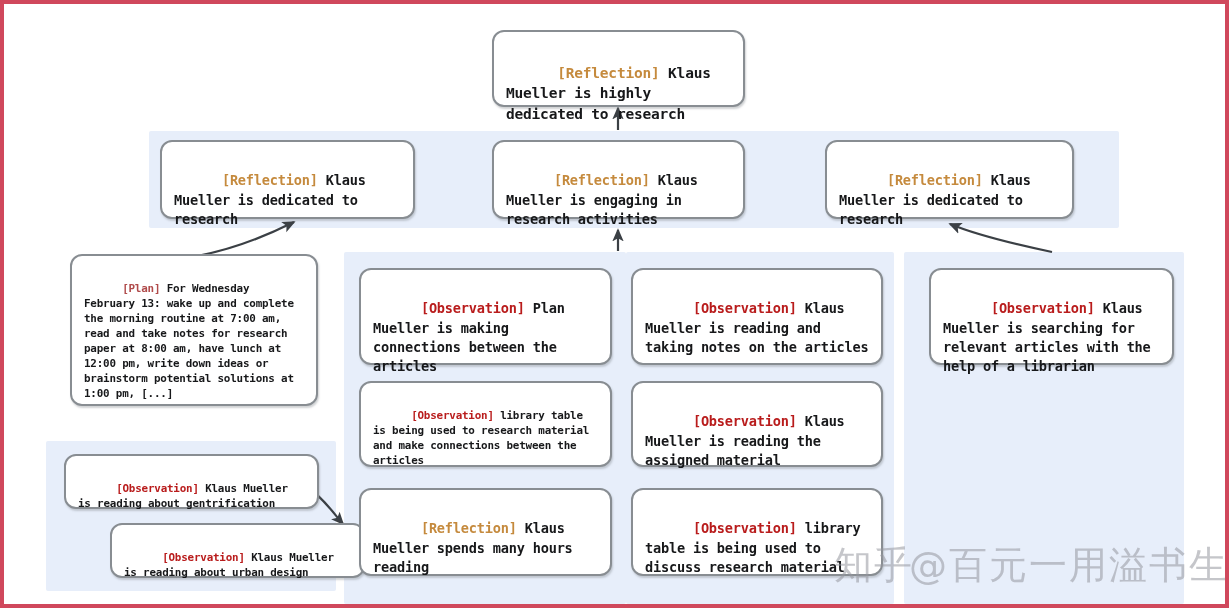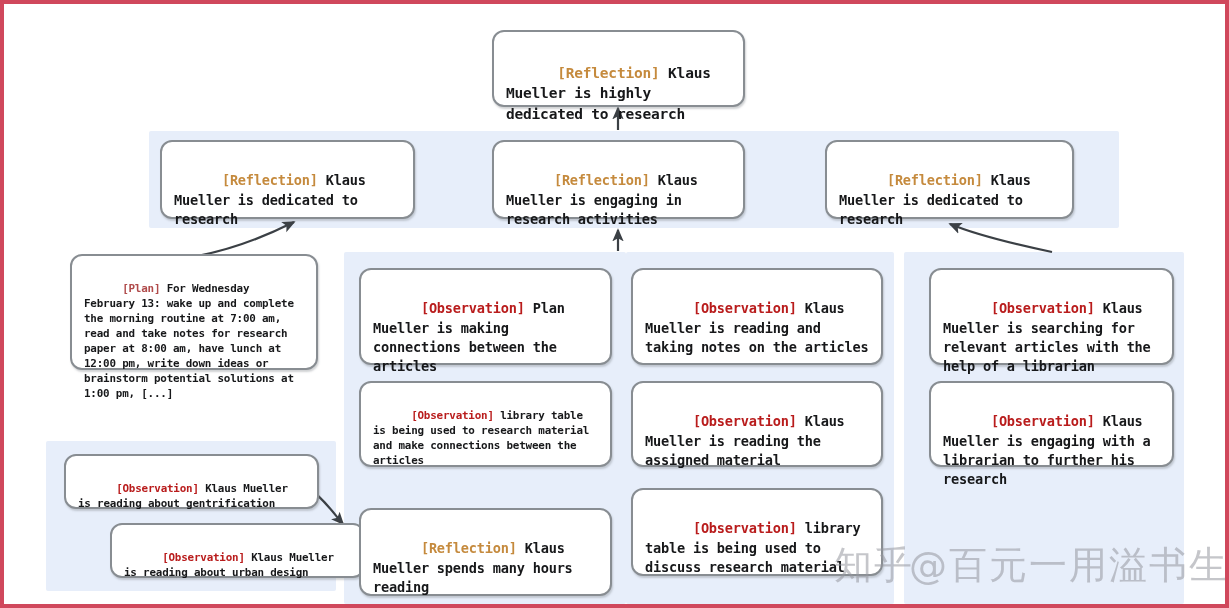--- a/index.html
+++ b/index.html
@@ -127,21 +127,21 @@
       <span class="tag tag-reflection">[Reflection]</span><span> Klaus Mueller is engaging in research activities</span>
     </div>
   </div>
 
   <div class="node fs14 top-align" style="left:821px; top:136px; width:249px; height:79px;">
     <div class="txt">
       <span class="tag tag-reflection">[Reflection]</span><span> Klaus Mueller is dedicated to research</span>
     </div>
   </div>
 
-  <div class="node fs11 top-align" style="left:66px; top:250px; width:248px; height:116px;">
+  <div class="node fs11 top-align" style="left:66px; top:250px; width:248px; height:152px;">
     <div class="txt">
       <span class="tag tag-plan">[Plan]</span><span> For Wednesday February 13: wake up and complete the morning routine at 7:00 am, read and take notes for research paper at 8:00 am, have lunch at 12:00 pm, write down ideas or brainstorm potential solutions at 1:00 pm, [...]</span>
     </div>
   </div>
 
   <div class="node fs11 top-align" style="left:60px; top:450px; width:255px; height:55px;">
     <div class="txt">
       <span class="tag tag-observation">[Observation]</span><span> Klaus Mueller is reading about gentrification</span>
     </div>
   </div>
@@ -157,21 +157,21 @@
       <span class="tag tag-observation">[Observation]</span><span> Plan Mueller is making connections between the articles</span>
     </div>
   </div>
 
   <div class="node fs11 top-align" style="left:355px; top:377px; width:253px; height:86px;">
     <div class="txt">
       <span class="tag tag-observation">[Observation]</span><span> library table is being used to research material and make connections between the articles</span>
     </div>
   </div>
 
-  <div class="node fs14 top-align" style="left:355px; top:484px; width:253px; height:88px;margin-top:20px;">
+  <div class="node fs14 top-align" style="left:355px; top:484px; width:253px; height:88px;">
     <div class="txt">
       <span class="tag tag-reflection">[Reflection]</span><span> Klaus Mueller spends many hours reading</span>
     </div>
   </div>
 
   <div class="node fs14 top-align" style="left:627px; top:264px; width:252px; height:97px;">
     <div class="txt">
       <span class="tag tag-observation">[Observation]</span><span> Klaus Mueller is reading and taking notes on the articles</span>
     </div>
   </div>
@@ -187,23 +187,18 @@
       <span class="tag tag-observation">[Observation]</span><span> library table is being used to discuss research material</span>
     </div>
   </div>
 
   <div class="node fs14 top-align" style="left:925px; top:264px; width:245px; height:97px;">
     <div class="txt">
       <span class="tag tag-observation">[Observation]</span><span> Klaus Mueller is searching for relevant articles with the help of a librarian</span>
     </div>
   </div>
 
-  <div class="node fs14 top-align" style="left:925px; top:377px; width:245px; height:86px;">
-    <div class="txt">
-      <span class="tag tag-observation">[Observation]</span><span> Klaus Mueller is engaging with a librarian to further his research</span>
-    </div>
-  </div>
 
 
   <div class="watermark" style="left:830px; top:536px;">知乎</div>
   <div class="watermark" style="left:905px; top:536px;">@百元一用溢书生</div>
 
 </div>
 
 </body></html>

